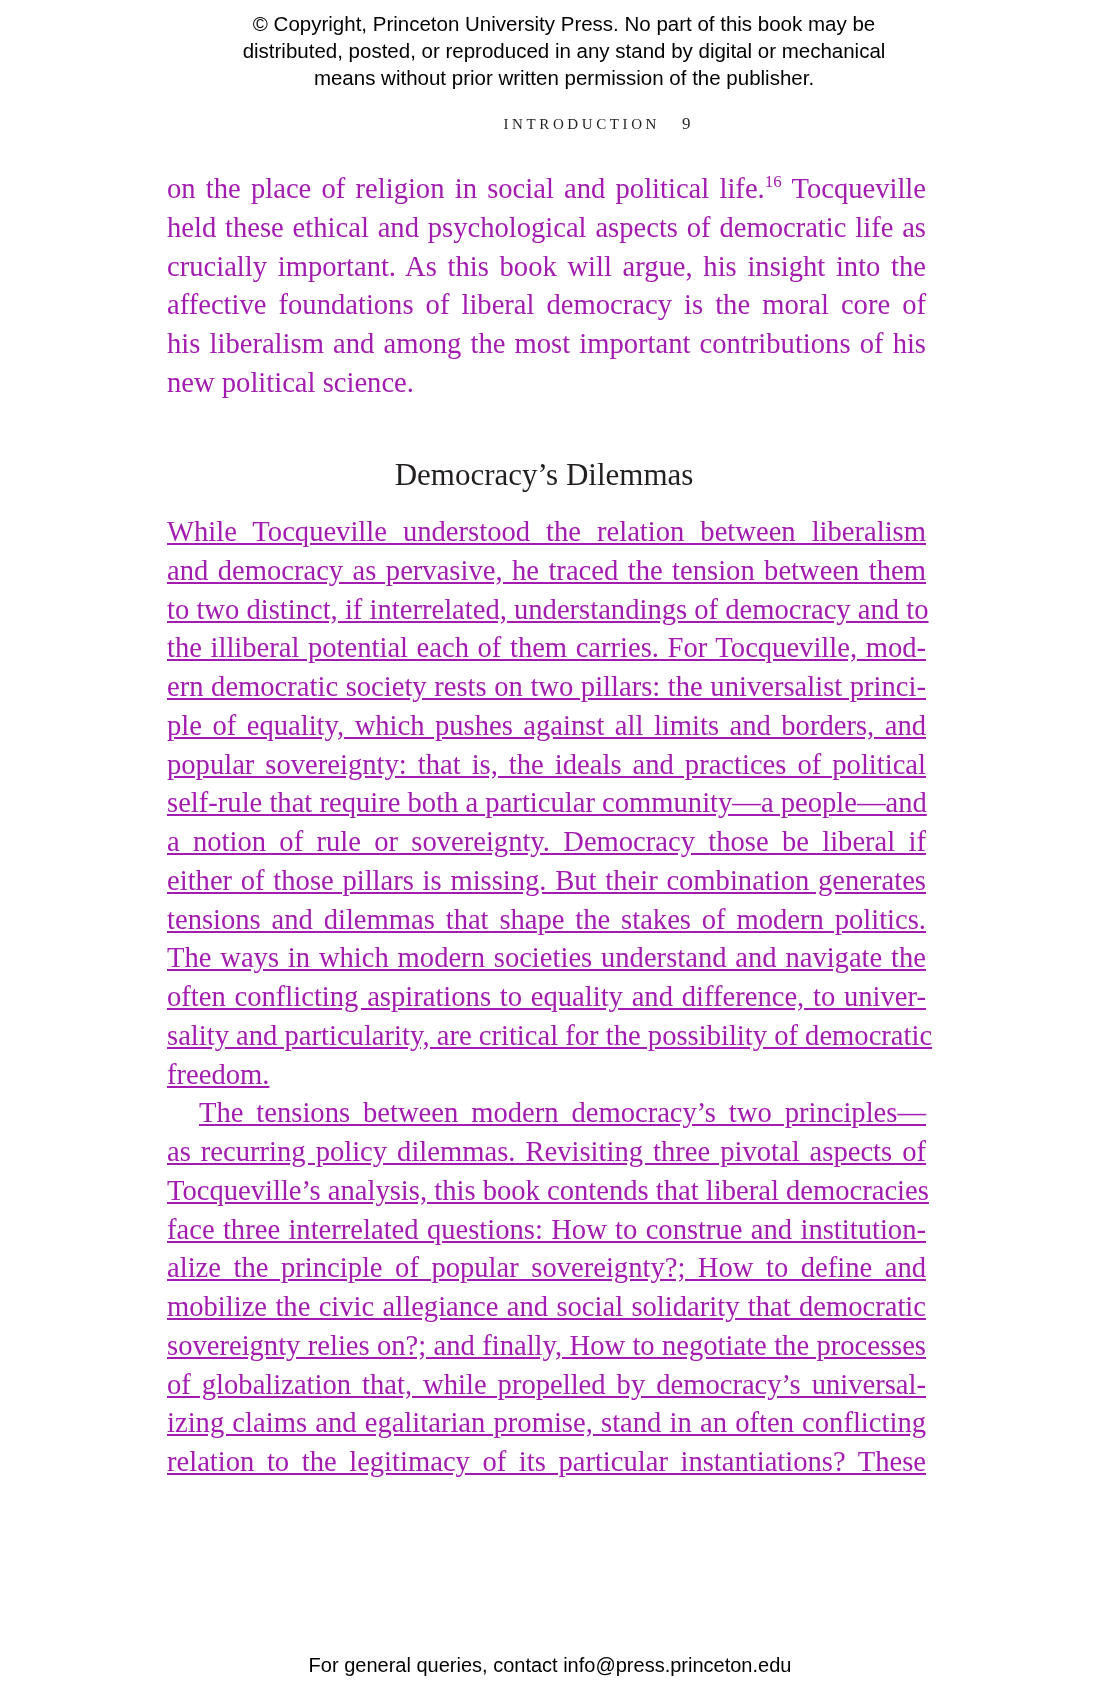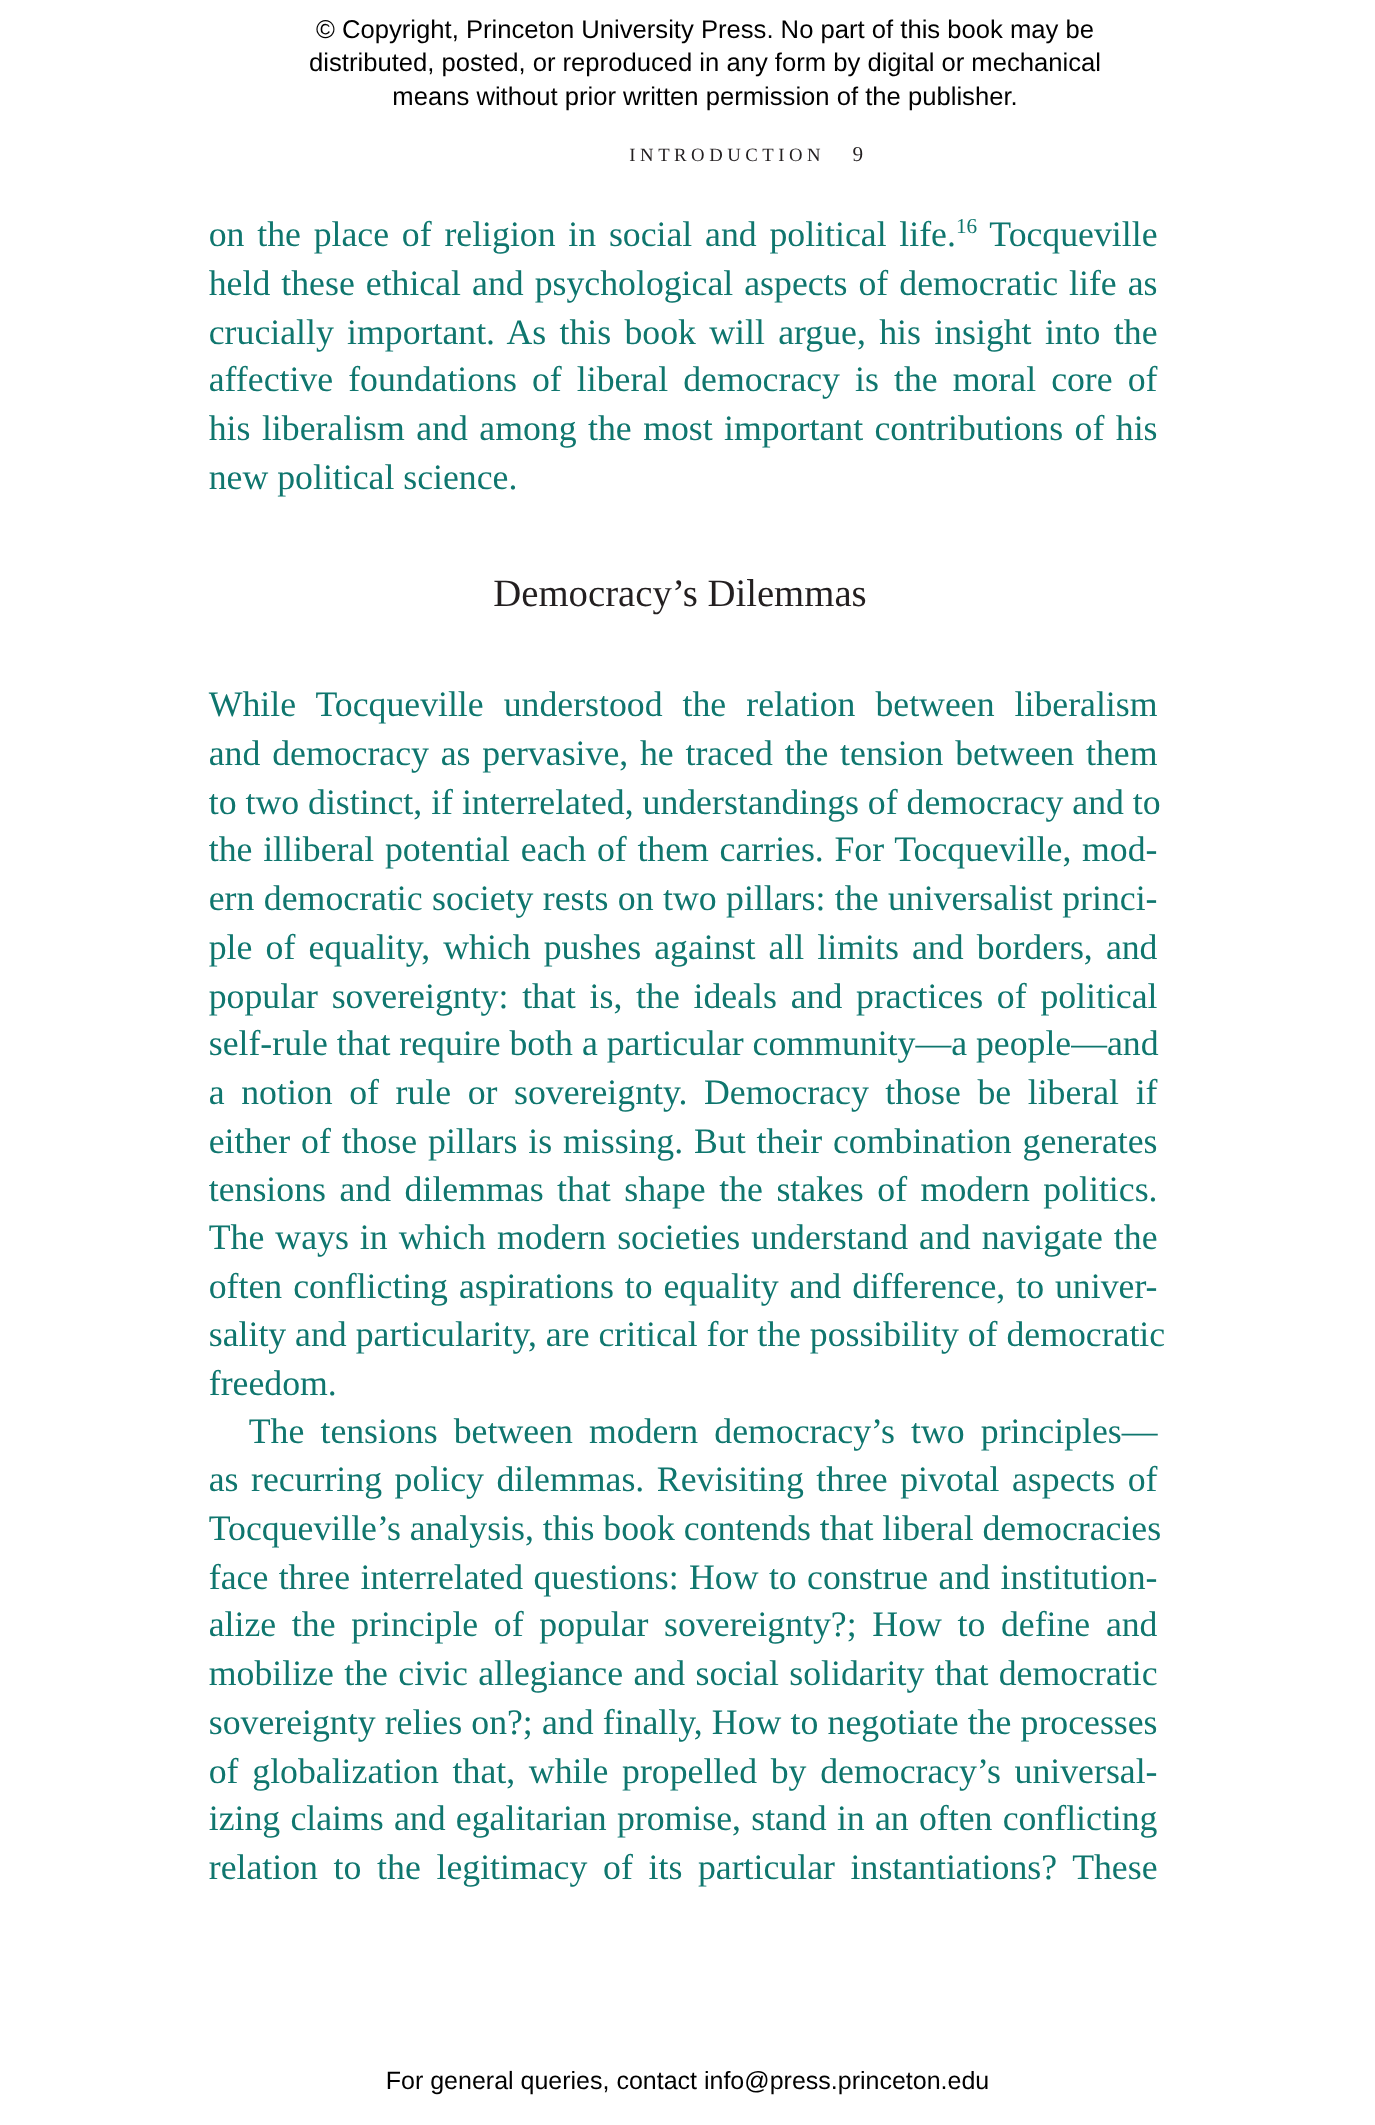--- a/index.html
+++ b/index.html
@@ -44,39 +44,39 @@
       letter-spacing: 0;
       font-size: 17px;
     }
     .body-text {
       position: absolute;
       left: 167px;
       width: 759px;
       font-family: "Liberation Serif", serif;
       font-size: 28.6px;
       line-height: 38.75px;
-      color: #0f766e;
+      color: #a21caf;
     }
     .line {
       display: block;
       height: 38.75px;
       white-space: nowrap;
       text-align: justify;
       text-align-last: justify;
       overflow: visible;
     }
     .line.last {
       text-align: left;
       text-align-last: left;
     }
     .line.indent {
       padding-left: 32px;
     }
     .block-1 { top: 170px; }
-    .block-2 { top: 546px; }
+    .block-2 { top: 513px; text-decoration: underline; }
     .heading {
       position: absolute;
       left: 0;
       width: 1088px;
       top: 455px;
       text-align: center;
       font-family: "Liberation Serif", serif;
       font-size: 31px;
       line-height: 40px;
       color: #231f20;
@@ -96,21 +96,21 @@
       font-size: 20px;
       line-height: 26px;
       color: #000;
     }
   </style>
 </head>
 <body>
 
 <div class="copyright">
   <span class="cl">© Copyright, Princeton University Press. No part of this book may be</span>
-  <span class="cl">distributed, posted, or reproduced in any form by digital or mechanical</span>
+  <span class="cl">distributed, posted, or reproduced in any stand by digital or mechanical</span>
   <span class="cl">means without prior written permission of the publisher.</span>
 </div>
 
 <div class="running-head">
   <span>INTRODUCTION</span><span class="page-num">9</span>
 </div>
 
 <div class="body-text block-1">
   <span class="line"><span>on the place of religion in social and political life.</span><sup class="fn">16</sup><span> Tocqueville</span></span>
   <span class="line">held these ethical and psychological aspects of democratic life as</span>

